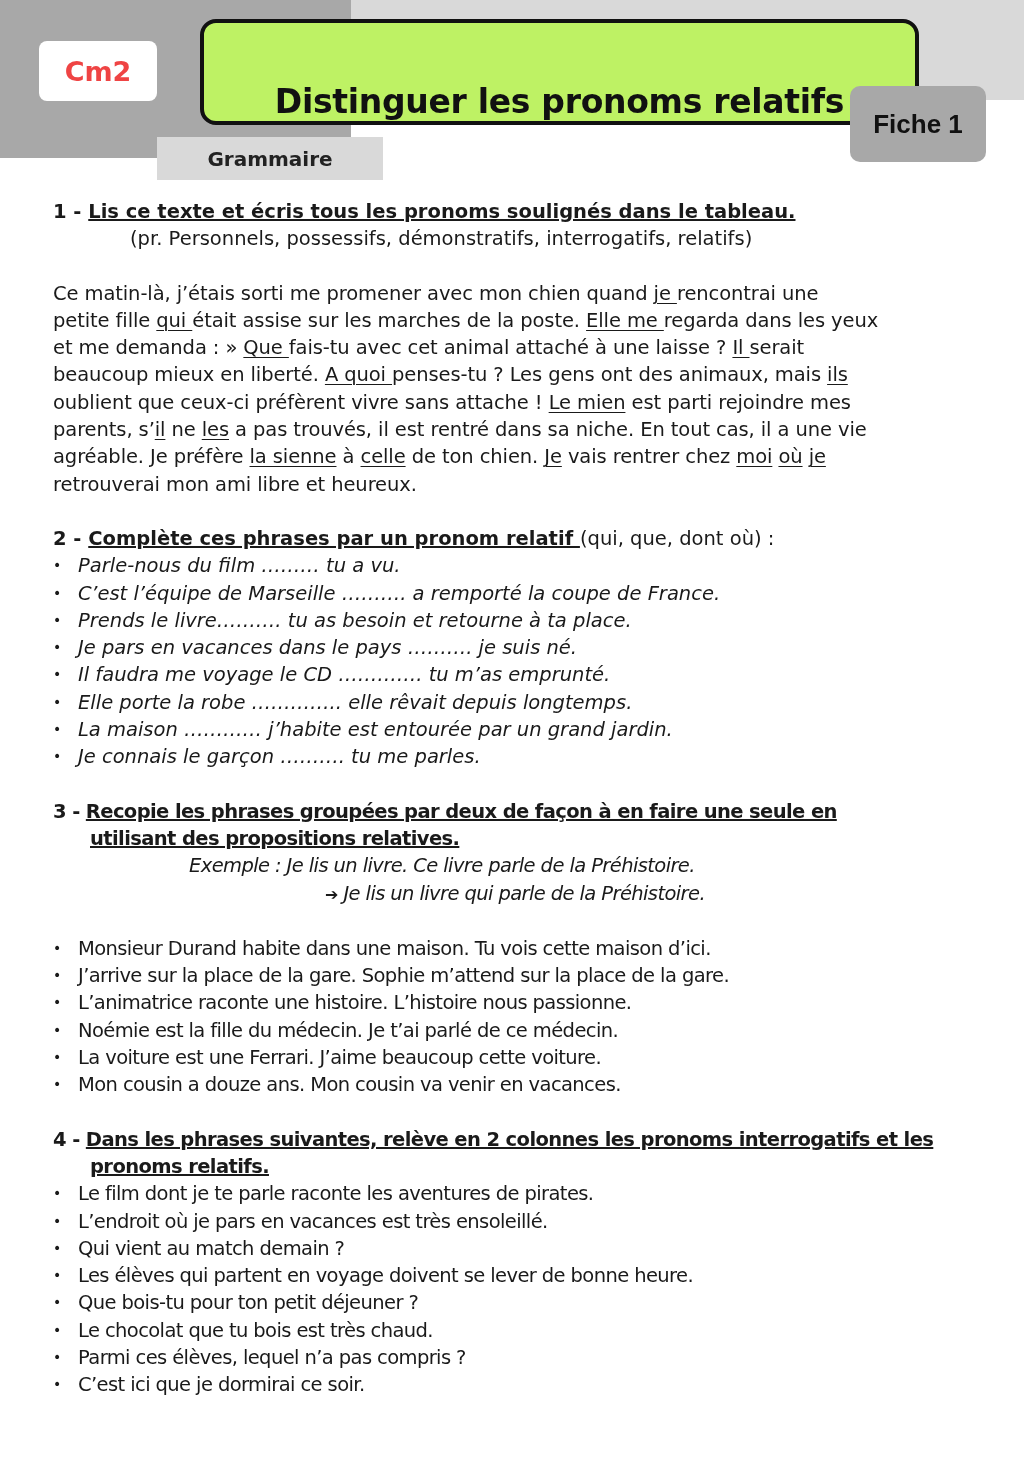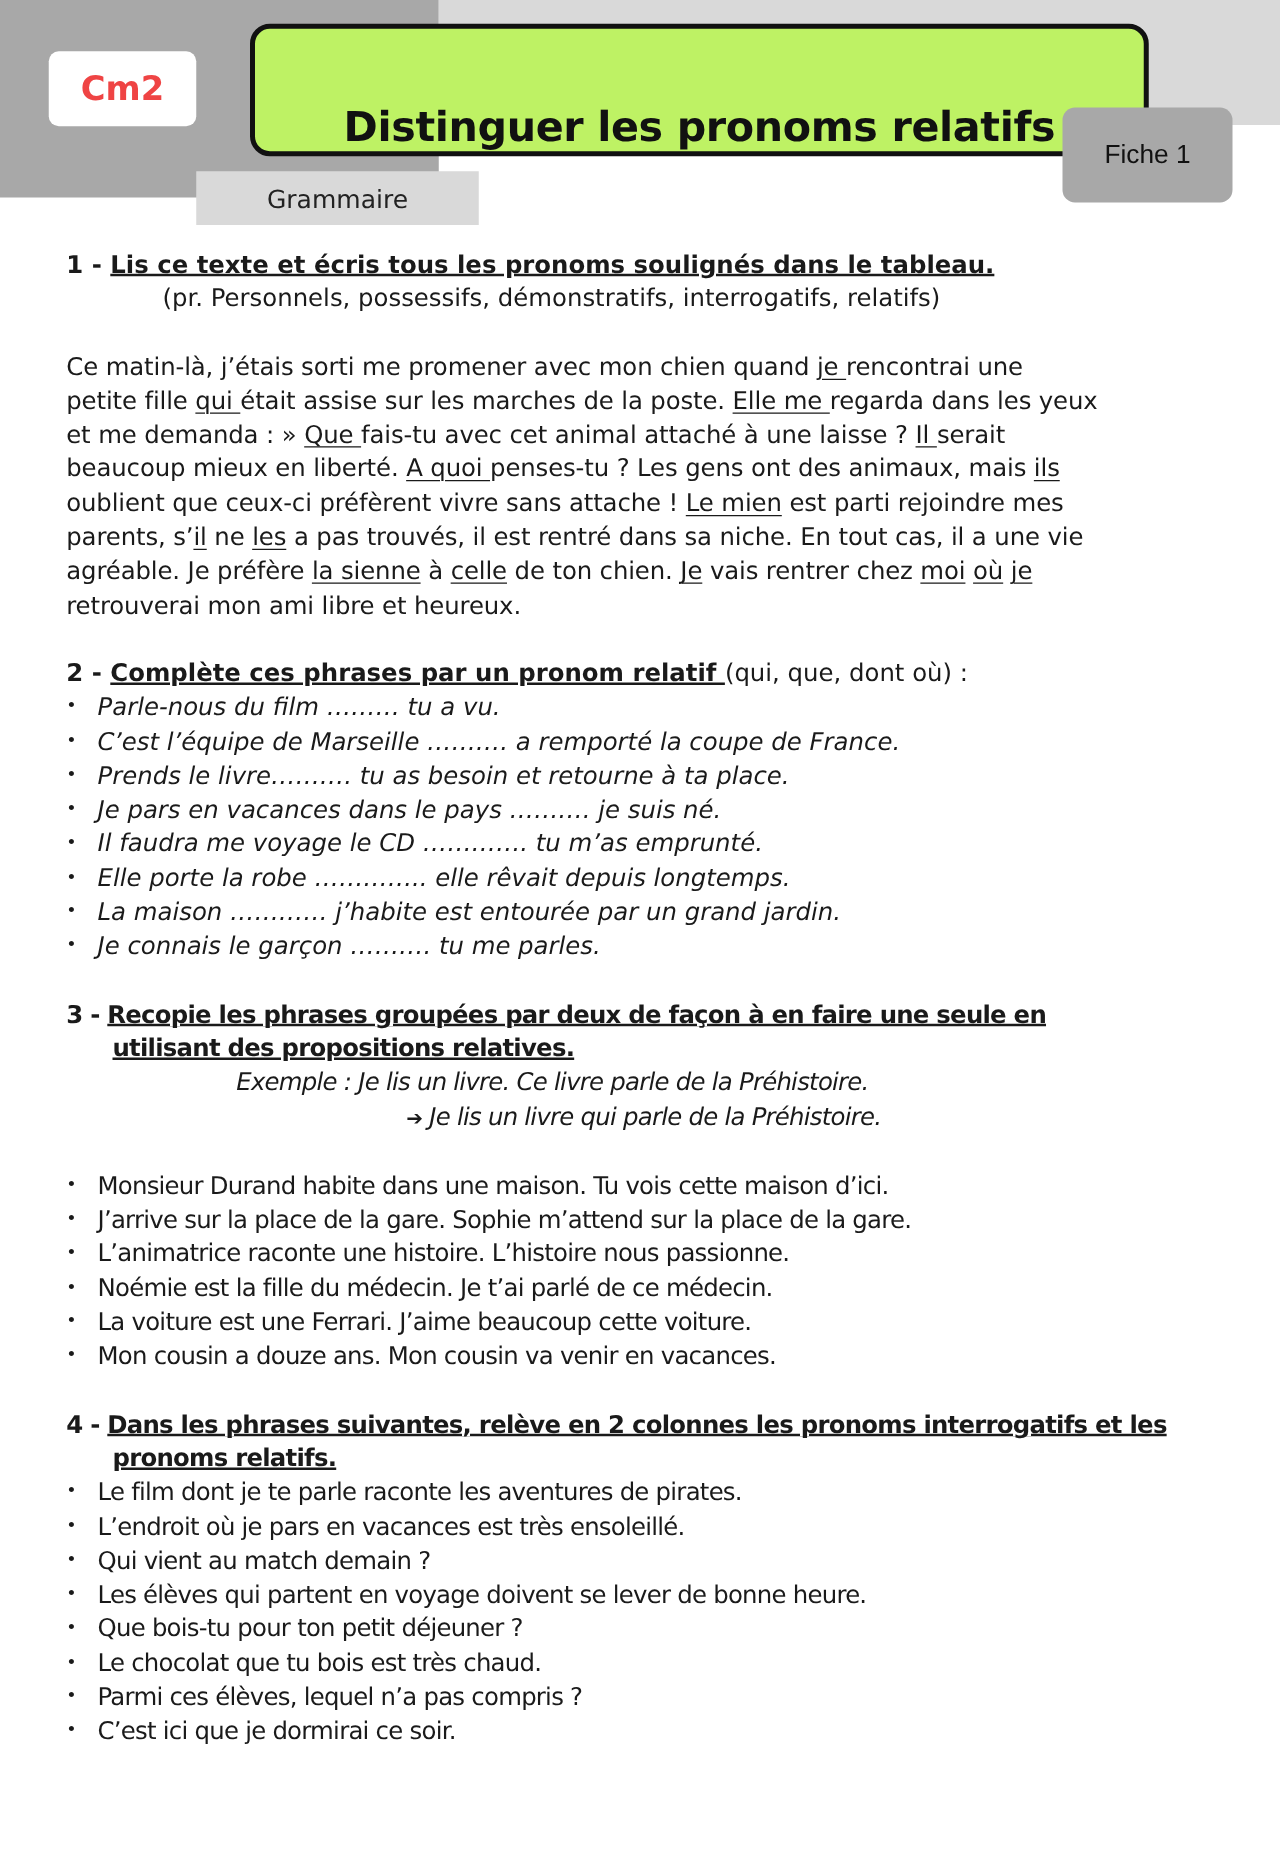--- a/index.html
+++ b/index.html
@@ -10,24 +10,24 @@
   .bg-light { position: absolute; left: 351px; top: 0; width: 673px; height: 100px; background: #d9d9d9; }
 
   .level-badge { position: absolute; left: 39px; top: 41px; width: 118px; height: 60px; background: #fff; border-radius: 8px;
     display: flex; align-items: center; justify-content: center; font-weight: bold; font-size: 27px; color: #ef4444; }
 
   .title-box { position: absolute; left: 200px; top: 19px; width: 719px; height: 106px; background: #bef264;
     border: 4px solid #111; border-radius: 16px; display: flex; align-items: flex-end; justify-content: center; }
   .title-box span { font-weight: bold; font-size: 33px; color: #111; letter-spacing: -0.3px; }
 
   .fiche-badge { position: absolute; left: 850px; top: 86px; width: 136px; height: 76px; background: #a8a8a8; border-radius: 10px;
-    display: flex; align-items: center; justify-content: center; font-family: "Liberation Sans", sans-serif; font-weight: normal; font-size: 21px; color: #111; }
+    display: flex; align-items: center; justify-content: center; font-family: "Liberation Sans", sans-serif; font-weight: bold; font-size: 26px; color: #111; }
 
   .subject-tab { position: absolute; left: 157px; top: 137px; width: 226px; height: 43px; background: #d9d9d9;
-    display: flex; align-items: center; justify-content: center; font-weight: normal; font-size: 20px; color: #222; }
+    display: flex; align-items: center; justify-content: center; font-weight: bold; font-size: 20px; color: #222; }
 
   .content { position: absolute; left: 53px; top: 198px; width: 940px; font-size: 19.5px; line-height: 27.3px; }
   .h { font-weight: bold; }
   .h u { text-decoration: underline; text-decoration-thickness: 2px; }
   .indent-note { padding-left: 77px; }
   .gap { height: 27px; }
   .para { font-size: 19.5px; letter-spacing: -0.1px; }
   .para u { text-decoration-thickness: 1px; text-underline-offset: 3px; }
   ul.bul { list-style: none; }
   ul.bul li { position: relative; padding-left: 25px; }

